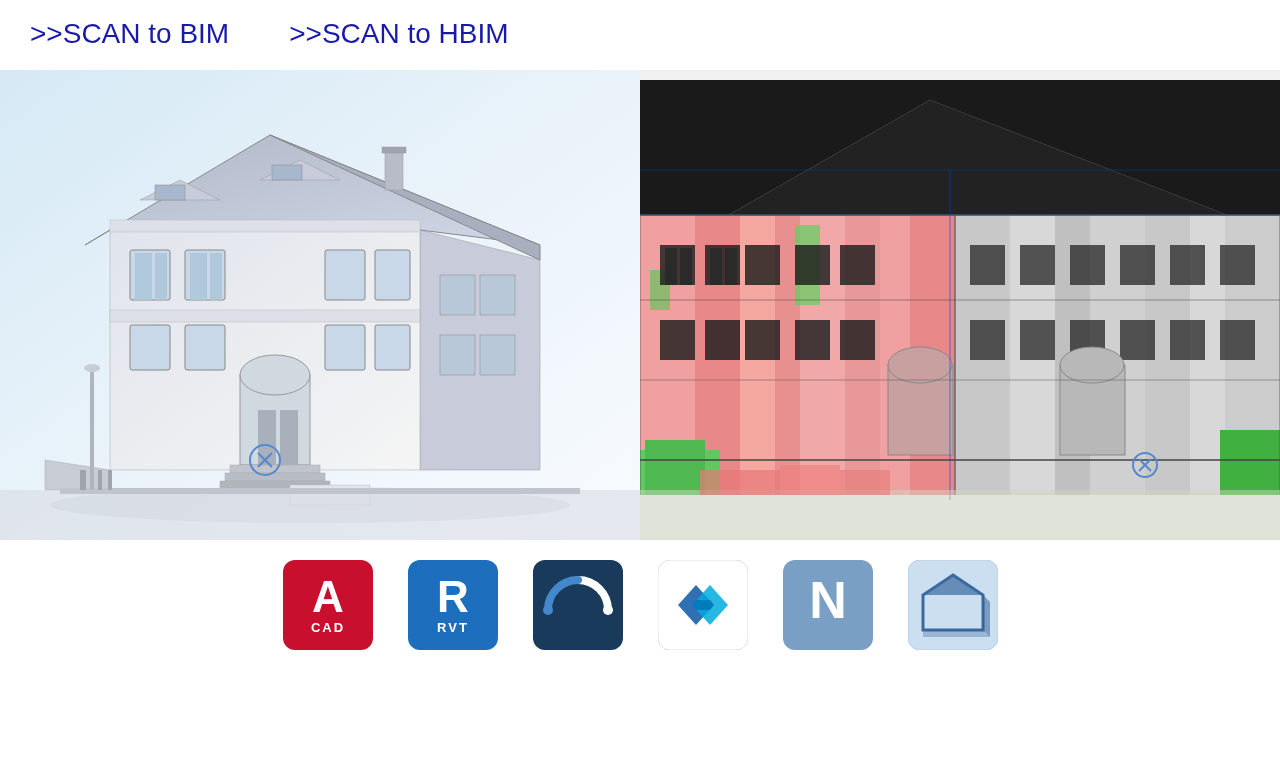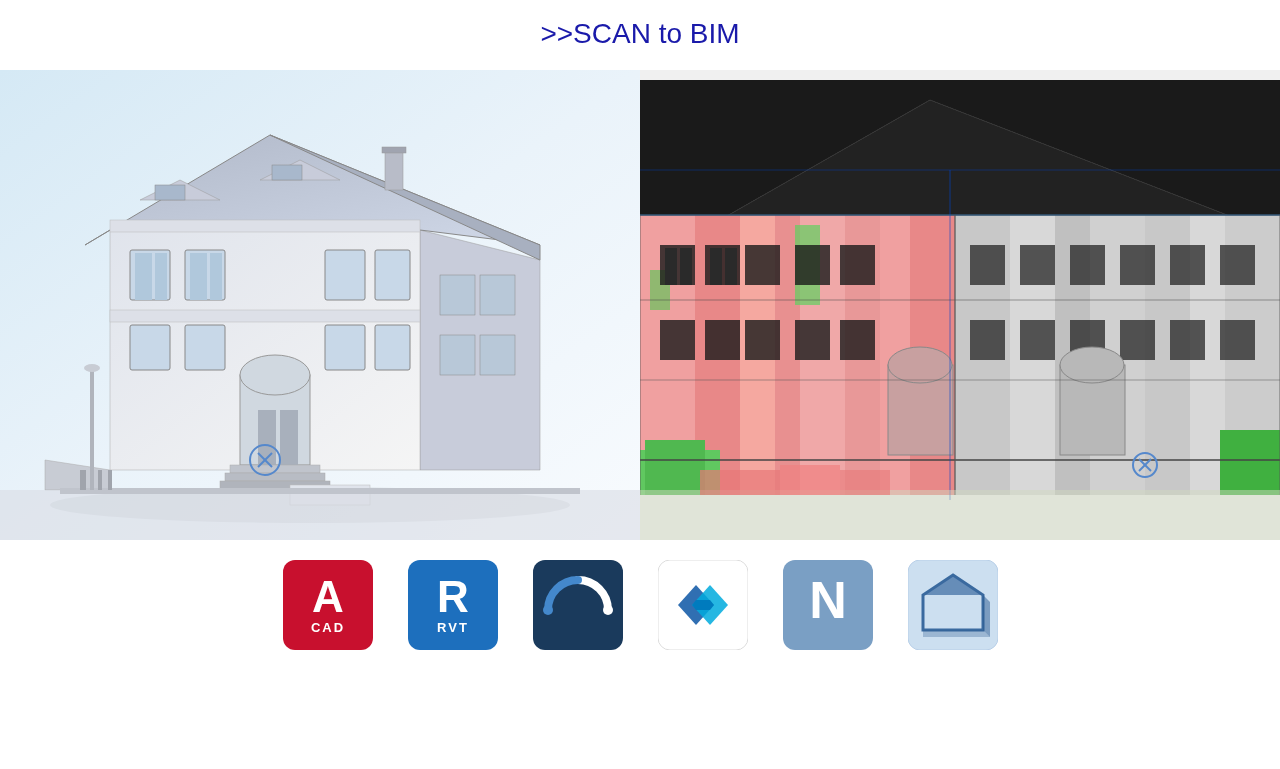--- a/index.html
+++ b/index.html
@@ -8,21 +8,21 @@
       height: 769px;
       background: #ffffff;
       font-family: Arial, sans-serif;
       overflow: hidden;
       position: relative;
     }
 
     
     .header-nav {
       display: flex;
-      flex-direction: column;
+      flex-direction: row;
       align-items: center;
       gap: 60px;
       padding: 18px 30px 10px 30px;
     }
     .nav-link {
       color: #1a1aaa;
       font-size: 28px;
       font-weight: 400;
       text-decoration: none;
       cursor: pointer;
@@ -87,20 +87,21 @@
       left: 0;
       width: 100%;
       height: 100%;
     }
   </style>
 </head>
 <body>
 
 <div class="header-nav">
   <a class="nav-link">&gt;&gt;SCAN to BIM</a>
+  <a class="nav-link">&gt;&gt;SCAN to HBIM</a>
 </div>
 
 <div class="images-row">
 
   <div class="image-left">
     <svg class="building-svg" viewBox="0 0 640 470" xmlns="http://www.w3.org/2000/svg">
 
       <defs>
         <linearGradient id="bgGrad" x1="0%" y1="0%" x2="100%" y2="100%">
           <stop offset="0%" style="stop-color:#d5e9f5;stop-opacity:1"></stop>

